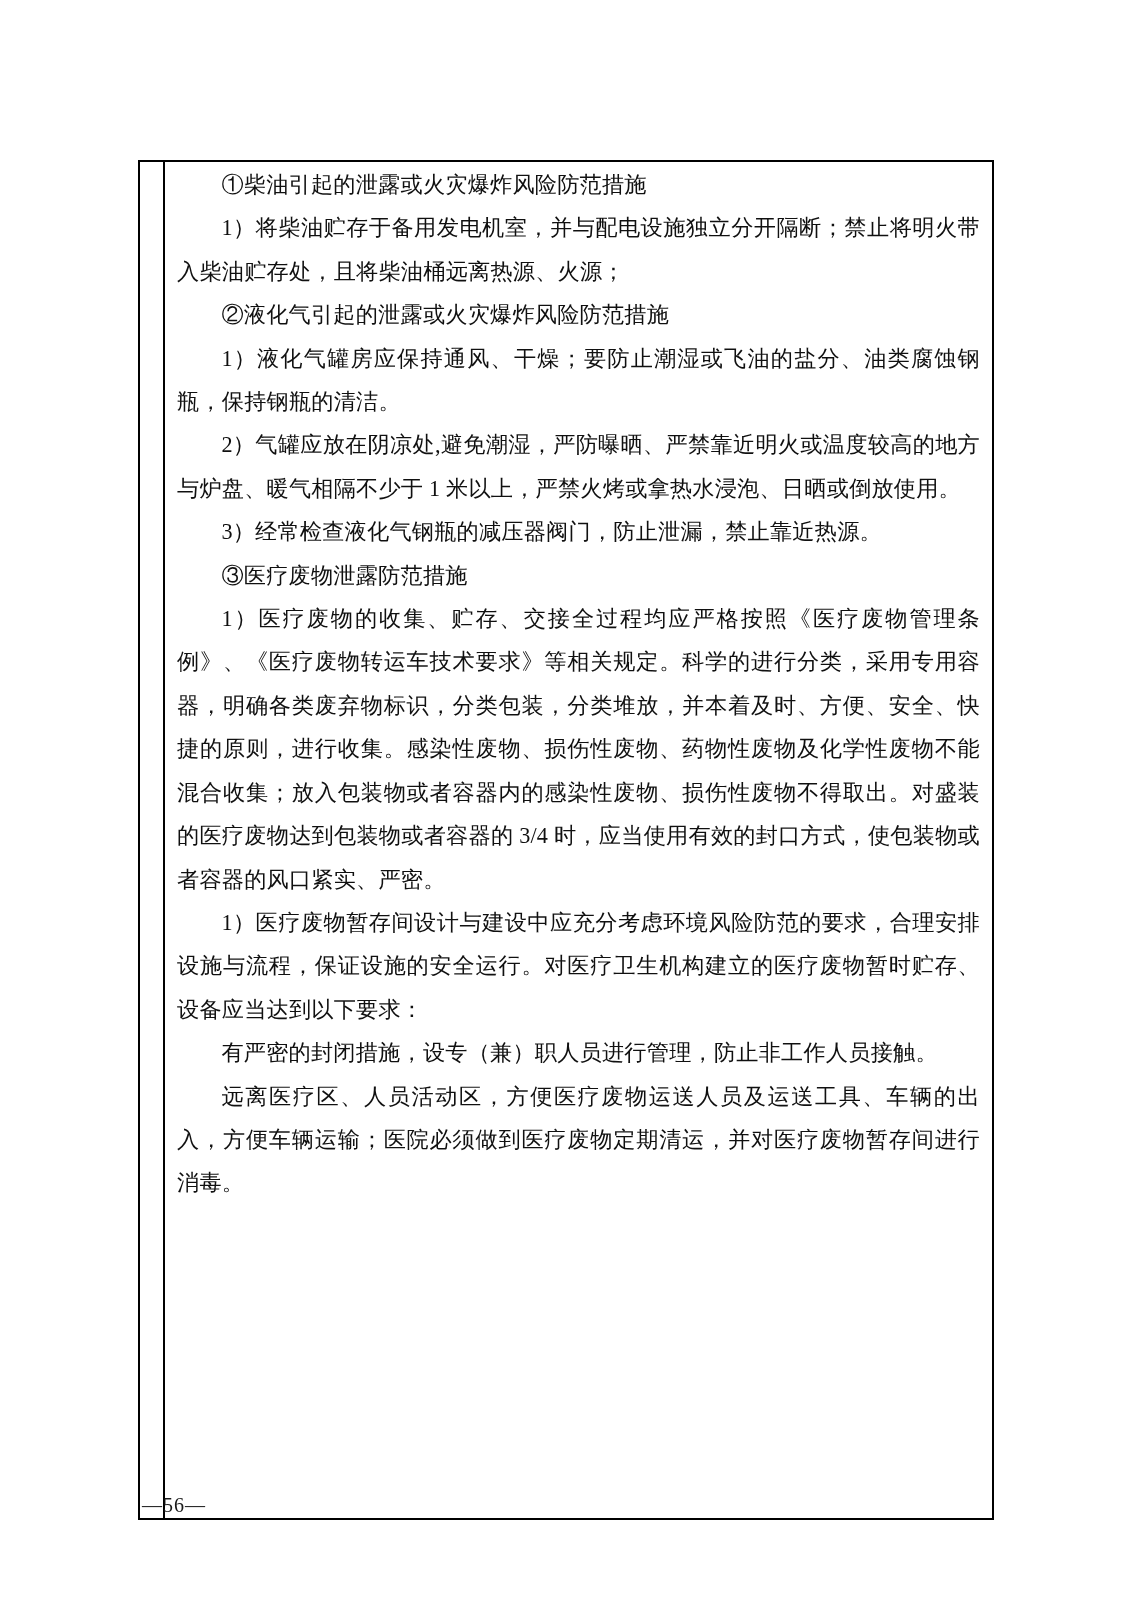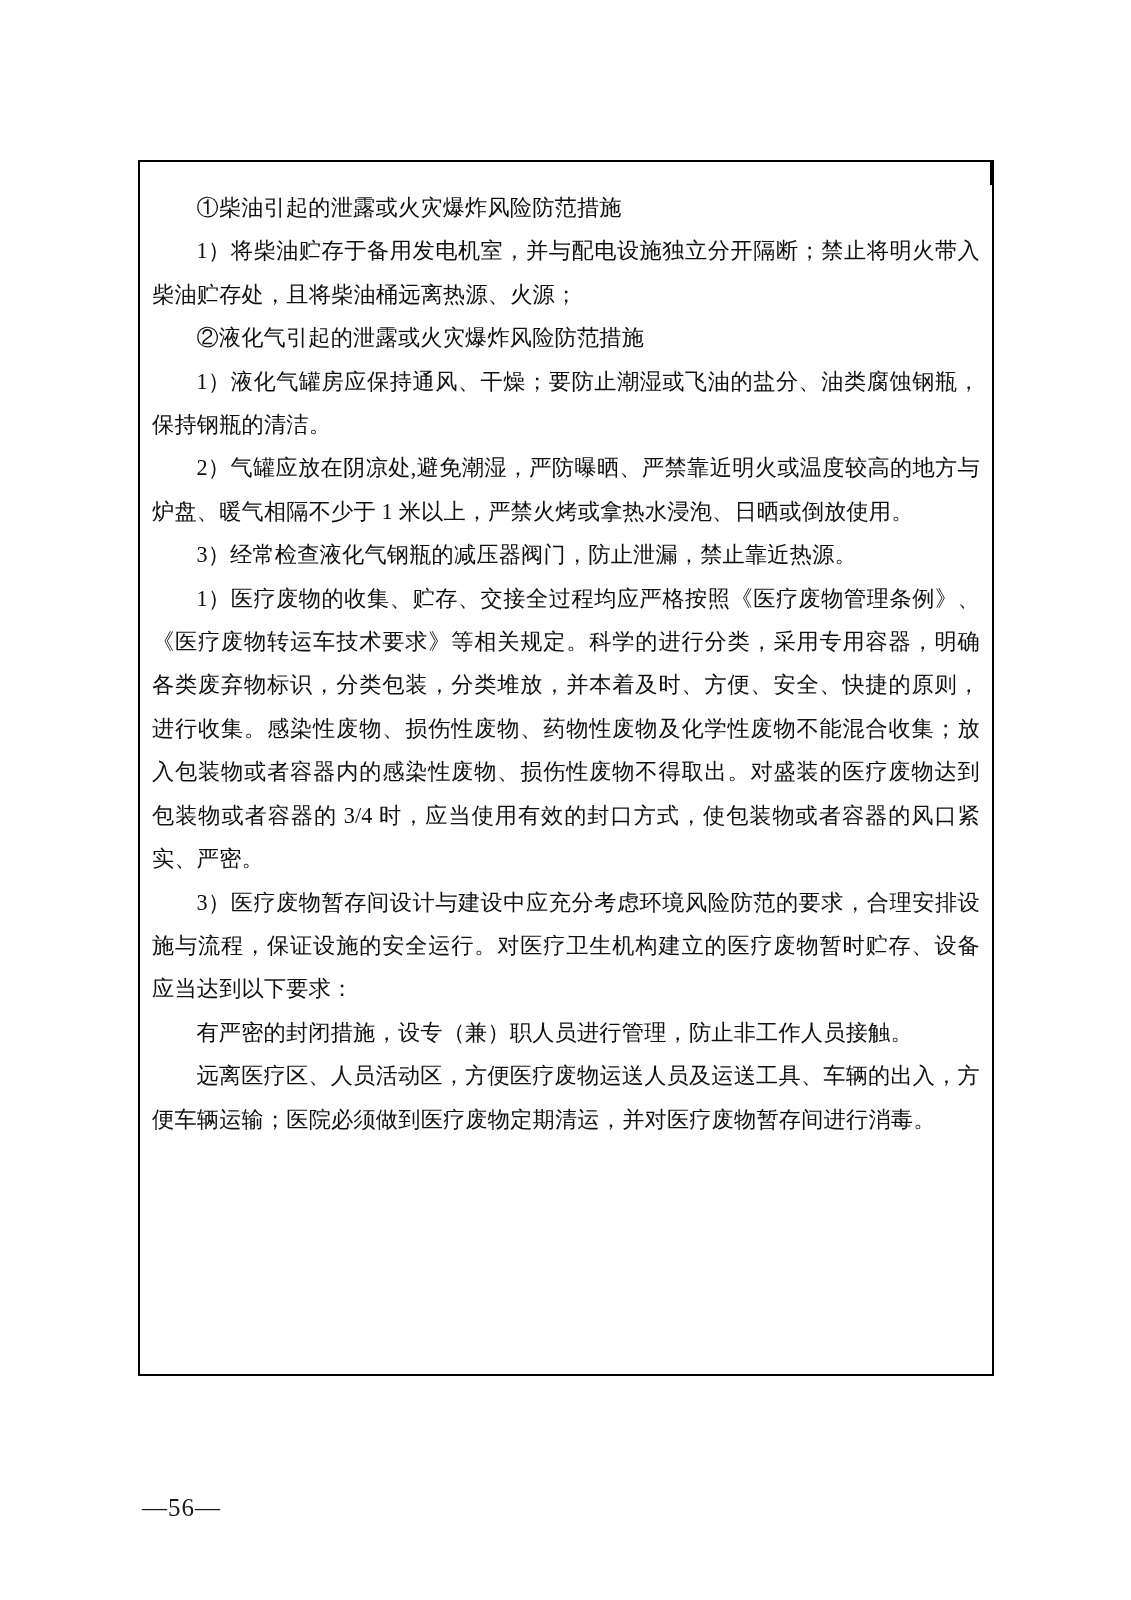--- a/index.html
+++ b/index.html
@@ -14,26 +14,25 @@
     background: #ffffff;
     font-family: "Liberation Serif", "DejaVu Serif", serif;
     color: #101010;
     overflow: hidden;
   }
   .doc-table {
     position: absolute;
     left: 138px;
     top: 160px;
     width: 856px;
-    height: 1216px;
+    height: 1360px;
     border: 2px solid #000000;
     box-sizing: border-box;
     display: flex;
     background: #ffffff;
-    flex-direction: column;
   }
   .stub-cell {
     flex: 0 0 23px;
     border-right: 2px solid #000000;
   }
   .body-cell {
     flex: 1 1 auto;
     padding: 1px 12px 0 12px;
     overflow: hidden;
   }
@@ -43,38 +42,39 @@
     line-height: 43.4px;
     text-align: justify;
     text-indent: 2em;
     color: #101010;
     letter-spacing: 0.2px;
   }
   .page-number {
     position: absolute;
     left: 142px;
     top: 1494px;
-    font-size: 25px;
+    font-size: 20px;
     color: #1a1a1a;
     letter-spacing: 1px;
   }
 </style>
 </head>
 <body>
 
 <div class="page">
   <div class="doc-table">
     <div class="stub-cell"></div>
     <div class="body-cell">
         <p class="para">①柴油引起的泄露或火灾爆炸风险防范措施</p>
         <p class="para">1）将柴油贮存于备用发电机室，并与配电设施独立分开隔断；禁止将明火带入柴油贮存处，且将柴油桶远离热源、火源；</p>
         <p class="para">②液化气引起的泄露或火灾爆炸风险防范措施</p>
         <p class="para">1）液化气罐房应保持通风、干燥；要防止潮湿或飞油的盐分、油类腐蚀钢瓶，保持钢瓶的清洁。</p>
         <p class="para">2）气罐应放在阴凉处,避免潮湿，严防曝晒、严禁靠近明火或温度较高的地方与炉盘、暖气相隔不少于 1 米以上，严禁火烤或拿热水浸泡、日晒或倒放使用。</p>
         <p class="para">3）经常检查液化气钢瓶的减压器阀门，防止泄漏，禁止靠近热源。</p>
+        <p class="para">③医疗废物泄露防范措施</p>
         <p class="para">1）医疗废物的收集、贮存、交接全过程均应严格按照《医疗废物管理条例》、《医疗废物转运车技术要求》等相关规定。科学的进行分类，采用专用容器，明确各类废弃物标识，分类包装，分类堆放，并本着及时、方便、安全、快捷的原则，进行收集。感染性废物、损伤性废物、药物性废物及化学性废物不能混合收集；放入包装物或者容器内的感染性废物、损伤性废物不得取出。对盛装的医疗废物达到包装物或者容器的 3/4 时，应当使用有效的封口方式，使包装物或者容器的风口紧实、严密。</p>
-        <p class="para">3）医疗废物暂存间设计与建设中应充分考虑环境风险防范的要求，合理安排设施与流程，保证设施的安全运行。对医疗卫生机构建立的医疗废物暂时贮存、设备应当达到以下要求：</p>
+        <p class="para">1）医疗废物暂存间设计与建设中应充分考虑环境风险防范的要求，合理安排设施与流程，保证设施的安全运行。对医疗卫生机构建立的医疗废物暂时贮存、设备应当达到以下要求：</p>
         <p class="para">有严密的封闭措施，设专（兼）职人员进行管理，防止非工作人员接触。</p>
         <p class="para">远离医疗区、人员活动区，方便医疗废物运送人员及运送工具、车辆的出入，方便车辆运输；医院必须做到医疗废物定期清运，并对医疗废物暂存间进行消毒。</p>
       </div>
   </div>
   <div class="page-number">—56—</div>
 </div>
 
 </body></html>

